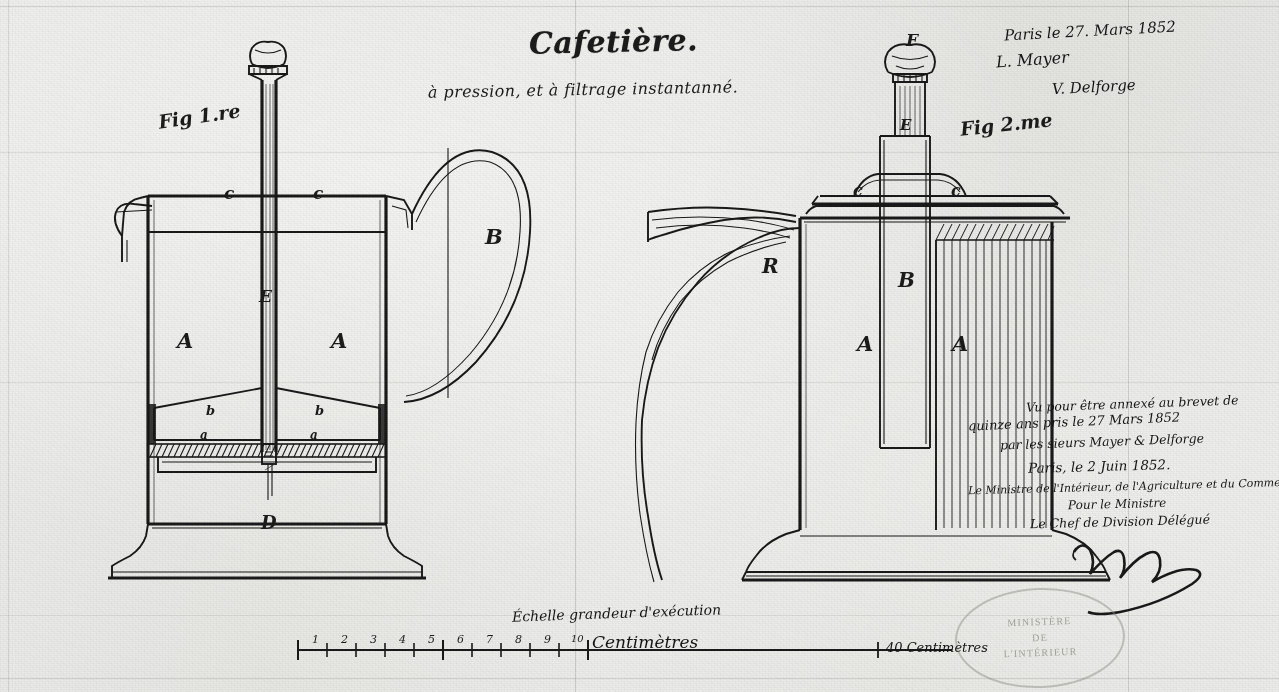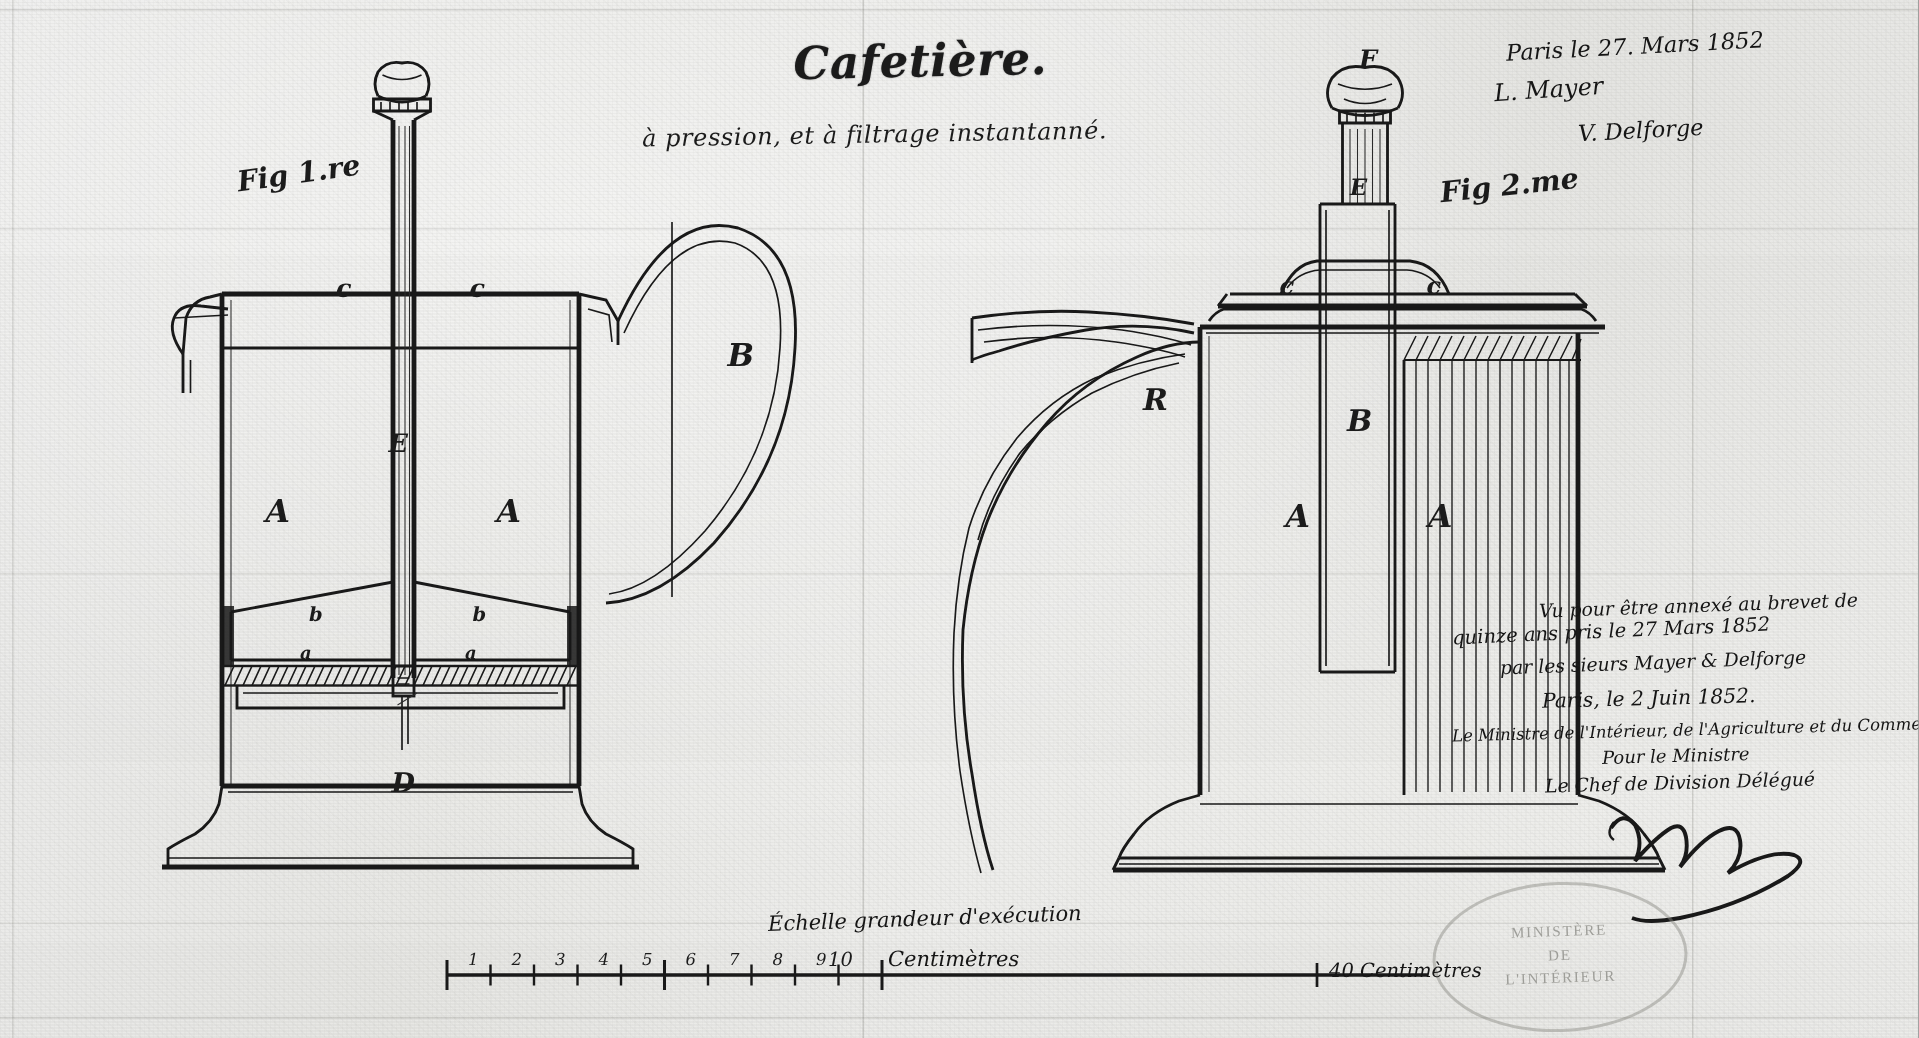--- a/index.html
+++ b/index.html
@@ -319,17 +319,17 @@
 
   <div class="ink" style="left:312px;top:633px;font-size:11px;font-style:italic;">1</div>
   <div class="ink" style="left:341px;top:633px;font-size:11px;font-style:italic;">2</div>
   <div class="ink" style="left:370px;top:633px;font-size:11px;font-style:italic;">3</div>
   <div class="ink" style="left:399px;top:633px;font-size:11px;font-style:italic;">4</div>
   <div class="ink" style="left:428px;top:633px;font-size:11px;font-style:italic;">5</div>
   <div class="ink" style="left:457px;top:633px;font-size:11px;font-style:italic;">6</div>
   <div class="ink" style="left:486px;top:633px;font-size:11px;font-style:italic;">7</div>
   <div class="ink" style="left:515px;top:633px;font-size:11px;font-style:italic;">8</div>
   <div class="ink" style="left:544px;top:633px;font-size:11px;font-style:italic;">9</div>
-  <div class="ink" style="left:552px;top:633px;font-size:13px;font-style:italic;">10</div>
-  <div class="ink hw" style="left:592px;top:632px;font-size:14px;font-style:italic;">Centimètres</div>
+  <div class="ink" style="left:571px;top:633px;font-size:10px;font-style:italic;">10</div>
+  <div class="ink hw" style="left:592px;top:632px;font-size:17px;font-style:italic;">Centimètres</div>
   <div class="ink hw" style="left:886px;top:640px;font-size:13px;">40 Centimètres</div>
 
 </div>
 
 </body></html>

